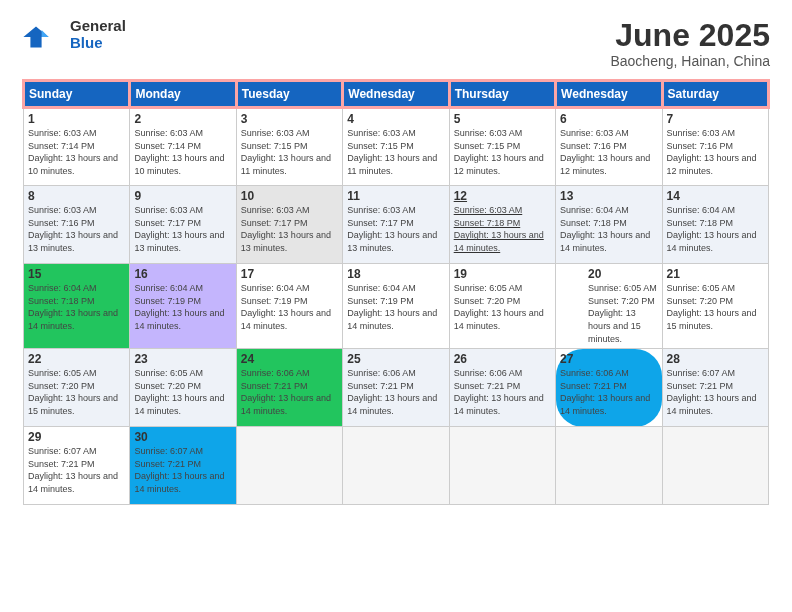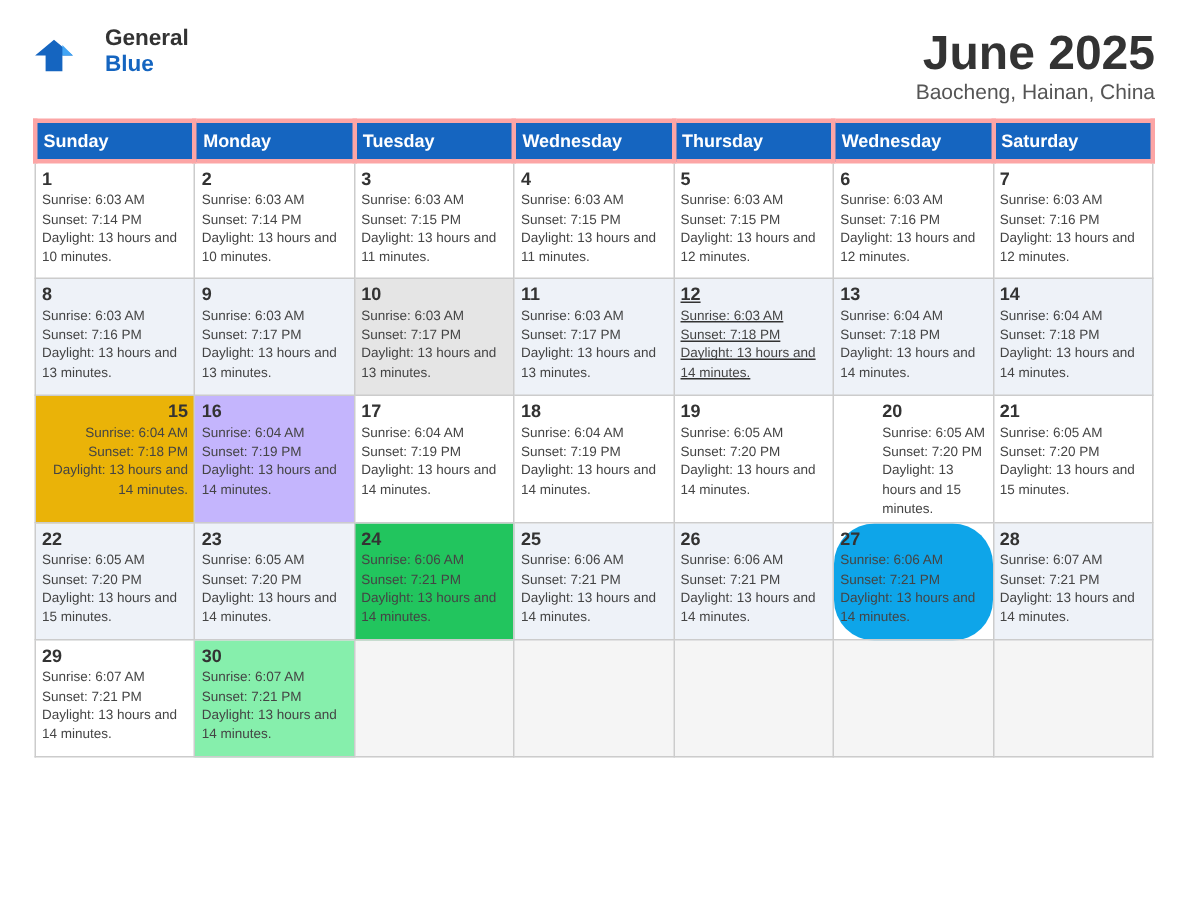--- a/index.html
+++ b/index.html
@@ -190,21 +190,21 @@
           <td style="background: rgb(238, 242, 248); margin-top: 19px;">
             <span class="day-num">13</span>
             <div class="day-info">Sunrise: 6:04 AM<br>Sunset: 7:18 PM<br>Daylight: 13 hours and 14 minutes.</div>
           </td>
           <td style="background: rgb(238, 242, 248);">
             <span class="day-num">14</span>
             <div class="day-info">Sunrise: 6:04 AM<br>Sunset: 7:18 PM<br>Daylight: 13 hours and 14 minutes.</div>
           </td>
         </tr>
         <tr>
-          <td style="background: #eab308; text-align: right;">
+          <td style="background: #22c55e;">
             <span class="day-num">15</span>
             <div class="day-info">Sunrise: 6:04 AM<br>Sunset: 7:18 PM<br>Daylight: 13 hours and 14 minutes.</div>
           </td>
           <td style="background: #c4b5fd;">
             <span class="day-num">16</span>
             <div class="day-info">Sunrise: 6:04 AM<br>Sunset: 7:19 PM<br>Daylight: 13 hours and 14 minutes.</div>
           </td>
           <td style="background: rgb(255, 255, 255);">
             <span class="day-num">17</span>
             <div class="day-info">Sunrise: 6:04 AM<br>Sunset: 7:19 PM<br>Daylight: 13 hours and 14 minutes.</div>
@@ -254,21 +254,21 @@
           <td style="background: rgb(238, 242, 248);">
             <span class="day-num">28</span>
             <div class="day-info">Sunrise: 6:07 AM<br>Sunset: 7:21 PM<br>Daylight: 13 hours and 14 minutes.</div>
           </td>
         </tr>
         <tr>
           <td style="background: rgb(255, 255, 255);">
             <span class="day-num">29</span>
             <div class="day-info">Sunrise: 6:07 AM<br>Sunset: 7:21 PM<br>Daylight: 13 hours and 14 minutes.</div>
           </td>
-          <td style="background: #86efac;">
+          <td style="background: #0ea5e9;">
             <span class="day-num">30</span>
             <div class="day-info">Sunrise: 6:07 AM<br>Sunset: 7:21 PM<br>Daylight: 13 hours and 14 minutes.</div>
           </td>
           <td class="empty" style="background: rgb(245, 245, 245);"></td>
           <td class="empty" style="background: rgb(245, 245, 245);"></td>
           <td class="empty" style="background: rgb(245, 245, 245);"></td>
           <td class="empty" style="background: rgb(245, 245, 245);"></td>
           <td class="empty" style="background: rgb(245, 245, 245);"></td>
         </tr>
       </tbody>

